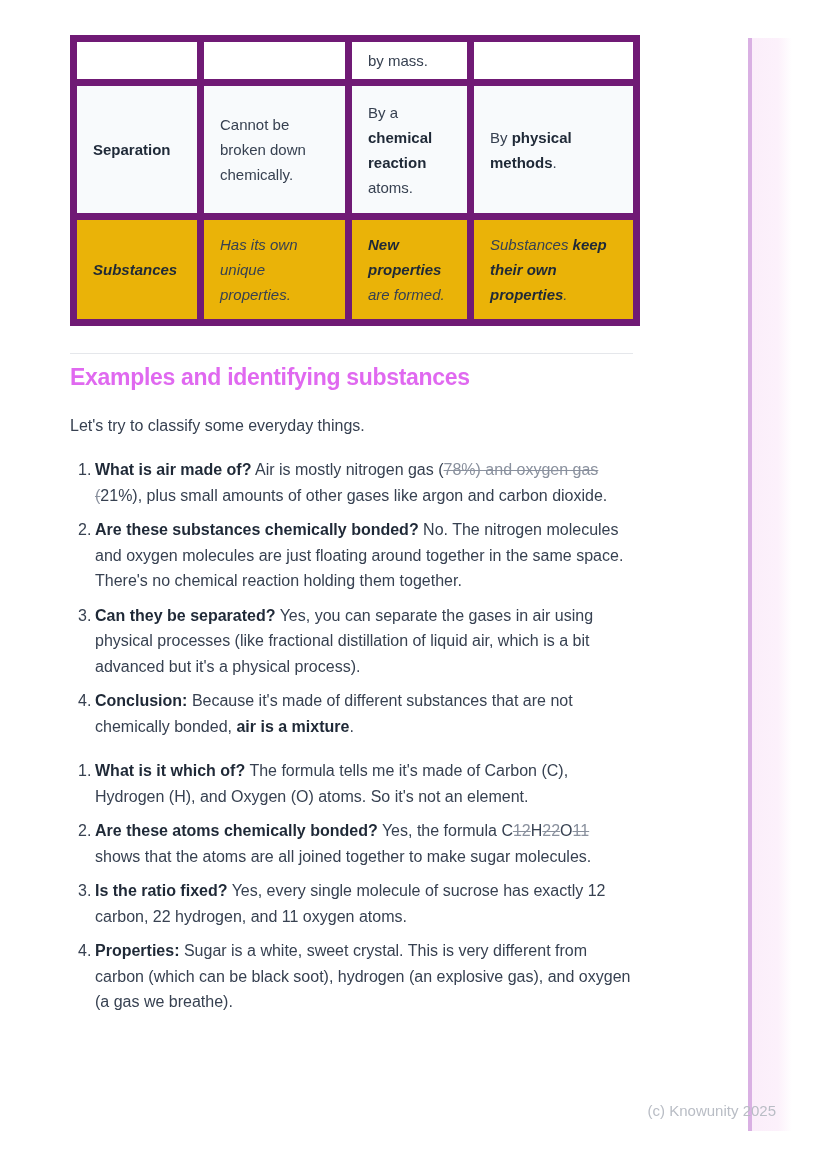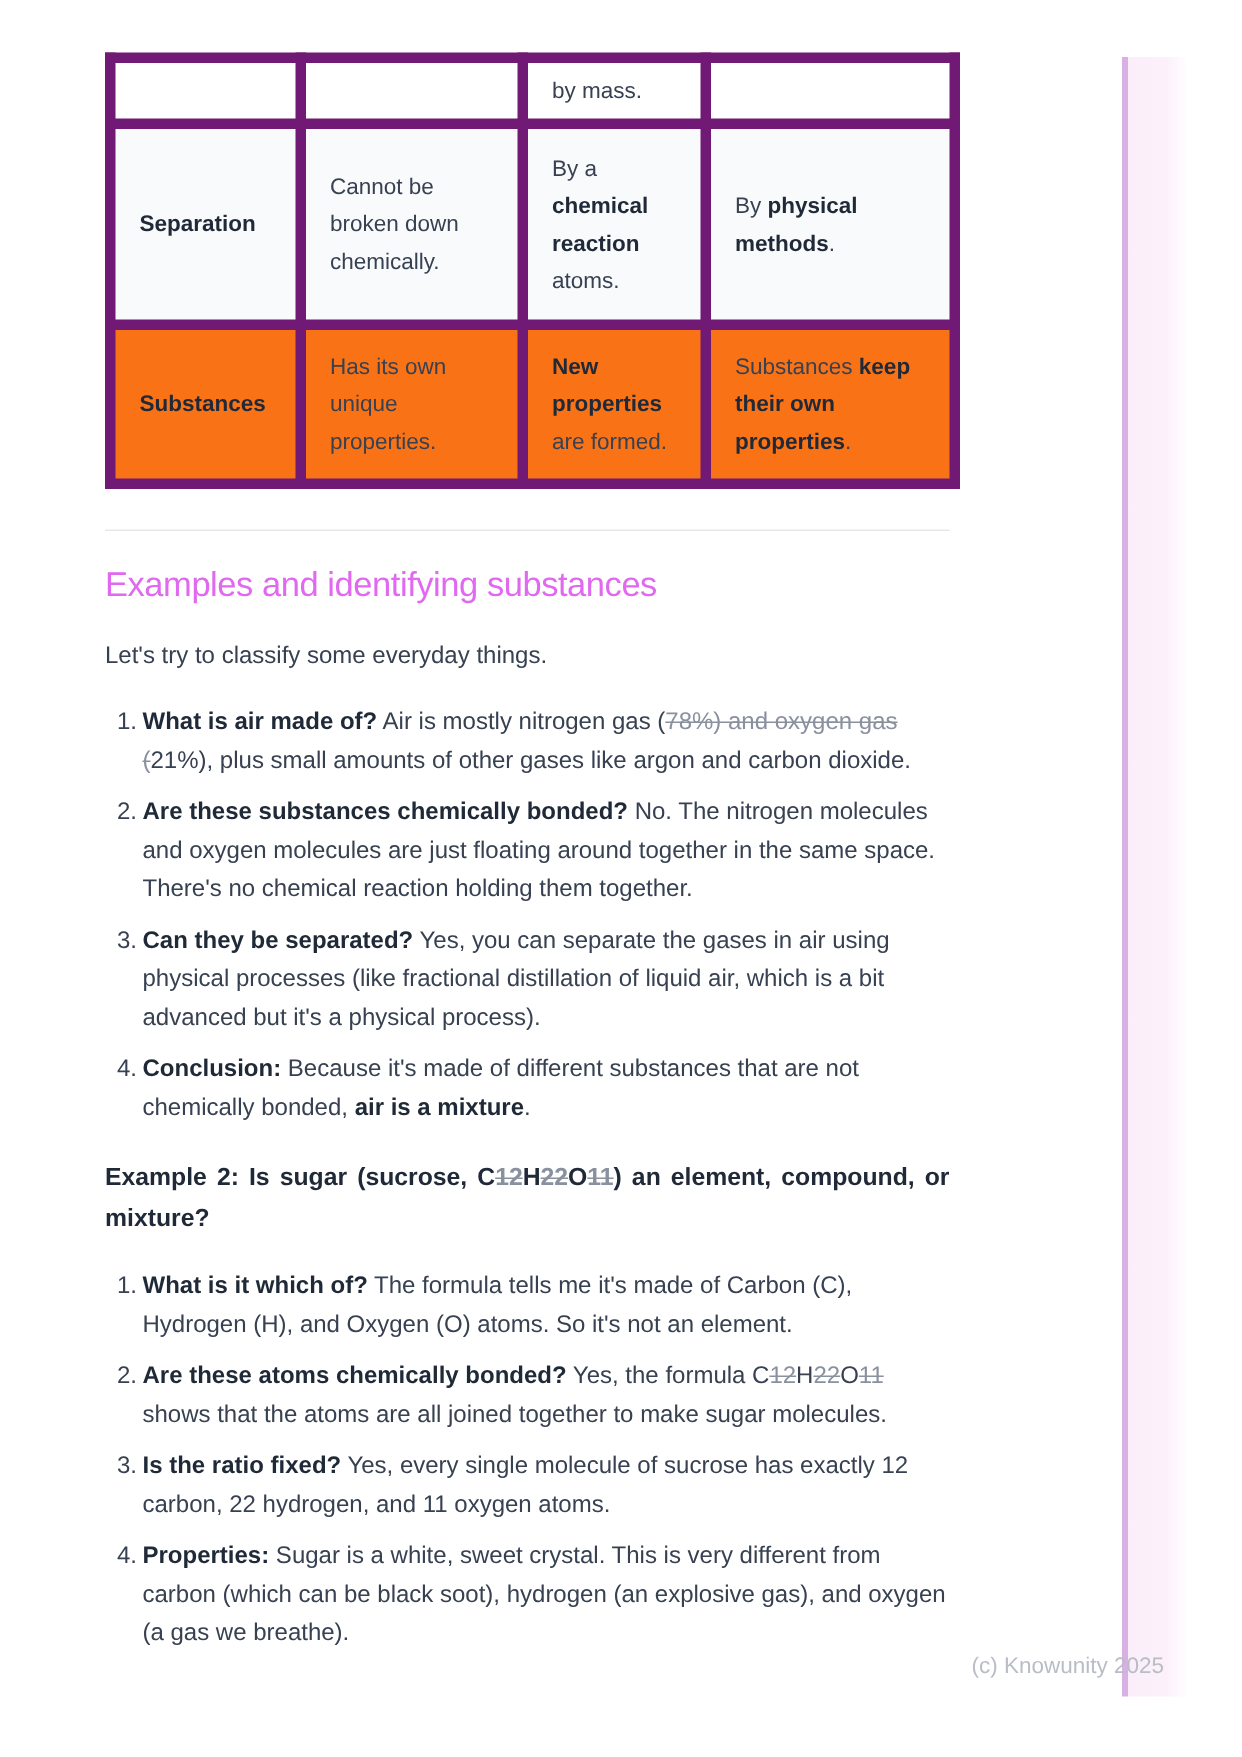--- a/index.html
+++ b/index.html
@@ -35,34 +35,34 @@
     line-height: 25px;
     color: #374151;
   }
   table.cmp td {
     border: 7px solid #701a75;
     padding: 12px 16px;
     vertical-align: middle;
   }
   table.cmp tr.row-cut td { height: 40px; padding: 6px 16px; }
   table.cmp tr.row-sep td { height: 134px; background: #f8fafc; }
-  table.cmp tr.row-prop td { height: 103px; background: #f97316; }
+  table.cmp tr.row-prop td { height: 103px; background: #eab308; font-style: italic; }
   .b, table.cmp .b { font-weight: 700; color: #1f2937; }
   .strike { color: #8a919e; text-decoration: line-through; }
   .b.strike, .strike.b { color: #8a919e; }
   
   hr.divider {
     border: none;
     border-top: 1px solid #e5e7eb;
     margin-top: 27px;
   }
   h2.section-heading {
-    margin-top: 22px;
+    margin-top: 10px;
     font-size: 23px;
-    font-weight: 400;
+    font-weight: 700;
     letter-spacing: -0.3px;
     color: #e069f0;
   }
   p.intro {
     margin-top: 23px;
     font-size: 16px;
     line-height: 24px;
   }
   p.ex-title {
     margin-top: 21px;
@@ -149,21 +149,20 @@
     <li>
       <span class="num">3.</span>
       <span class="li-body"><span class="b">Can they be separated?</span><span> Yes, you can separate the gases in air using physical processes (like fractional distillation of liquid air, which is a bit advanced but it's a physical process).</span></span>
     </li>
     <li>
       <span class="num">4.</span>
       <span class="li-body"><span class="b">Conclusion:</span><span> Because it's made of different substances that are not chemically bonded, </span><span class="b">air is a mixture</span><span>.</span></span>
     </li>
   </ol>
 
-  <p class="ex-title justify"><span class="b">Example 2: Is sugar (sucrose, C</span><span class="b strike">12</span><span class="b">H</span><span class="b strike">22</span><span class="b">O</span><span class="b strike">11</span><span class="b">) an element, compound, or mixture?</span></p>
 
   <ol class="steps">
     <li>
       <span class="num">1.</span>
       <span class="li-body"><span class="b">What is it which of?</span><span> The formula tells me it's made of Carbon (C), Hydrogen (H), and Oxygen (O) atoms. So it's not an element.</span></span>
     </li>
     <li>
       <span class="num">2.</span>
       <span class="li-body"><span class="b">Are these atoms chemically bonded?</span><span> Yes, the formula C</span><span class="strike">12</span><span>H</span><span class="strike">22</span><span>O</span><span class="strike">11</span><span> shows that the atoms are all joined together to make sugar molecules.</span></span>
     </li>

